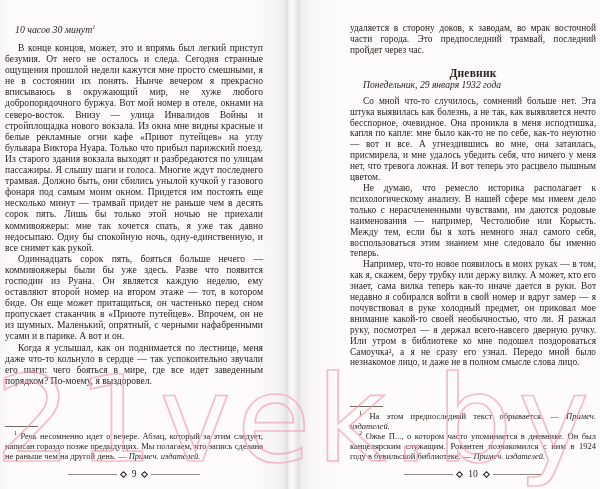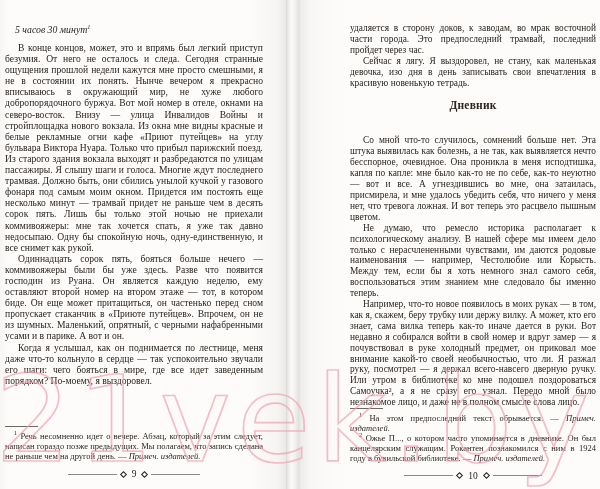--- a/index.html
+++ b/index.html
@@ -35,21 +35,21 @@
     margin:0; font-size:9.6px; line-height:11.1px;
     text-align:justify; text-indent:13px;
   }
   .page.right p.body { font-size:9.4px; line-height:10.9px; }
   p.noind { text-indent:0; }
   .time-header {
     margin:0 0 7px 10px; font-style:italic; font-size:9.8px; line-height:11px;
   }
   sup.ref { font-size:6.3px; line-height:0; vertical-align:super; }
   .section-title {
-    margin:11px 0 24px 0; text-align:center;
+    margin:11px 0 0 0; text-align:center;
     font-weight:bold; font-size:11.5px; line-height:12px; letter-spacing:0.2px;
   }
   .date-line {
     margin:0 0 6px 0; font-style:italic; font-size:9.6px; line-height:11px; text-indent:13px;
   }
   .fn-area { margin-top:auto; }
   .fn-sep { width:33px; border-top:1px solid #6e6861; margin:0 0 5px 0; }
   p.footnote {
     margin:0; font-size:8.5px; line-height:9.9px;
     text-align:justify; text-indent:9px;
@@ -73,21 +73,21 @@
     color:transparent; -webkit-text-stroke:1.7px rgba(242,156,177,0.68);
     pointer-events:none;
   }
 </style>
 </head>
 <body>
 
 <div class="spread">
 
   <div class="page left">
-    <p class="time-header"><span>5 часов 30 минут</span><sup class="ref">1</sup></p>
+    <p class="time-header"><span>10 часов 30 минут</span><sup class="ref">1</sup></p>
 
     <p class="body">В конце концов, может, это и впрямь был легкий приступ безумия. От него не осталось и следа. Сегодня странные ощущения прошлой недели кажутся мне просто смешными, я не в состоянии их понять. Нынче вечером я прекрасно вписываюсь в окружающий мир, не хуже любого добропорядочного буржуа. Вот мой номер в отеле, окнами на северо-восток. Внизу — улица Инвалидов Войны и стройплощадка нового вокзала. Из окна мне видны красные и белые рекламные огни кафе «Приют путейцев» на углу бульвара Виктора Нуара. Только что прибыл парижский поезд. Из старого здания вокзала выходят и разбредаются по улицам пассажиры. Я слышу шаги и голоса. Многие ждут последнего трамвая. Должно быть, они сбились унылой кучкой у газового фонаря под самым моим окном. Придется им постоять еще несколько минут — трамвай придет не раньше чем в десять сорок пять. Лишь бы только этой ночью не приехали коммивояжеры: мне так хочется спать, я уже так давно недосыпаю. Одну бы спокойную ночь, одну-единственную, и все снимет как рукой.</p>
     <p class="body">Одиннадцать сорок пять, бояться больше нечего — коммивояжеры были бы уже здесь. Разве что появится господин из Руана. Он является каждую неделю, ему оставляют второй номер на втором этаже — тот, в котором биде. Он еще может притащиться, он частенько перед сном пропускает стаканчик в «Приюте путейцев». Впрочем, он не из шумных. Маленький, опрятный, с черными нафабренными усами и в парике. А вот и он.</p>
     <p class="body">Когда я услышал, как он поднимается по лестнице, меня даже что-то кольнуло в сердце — так успокоительно звучали его шаги: чего бояться в мире, где все идет заведенным порядком? По-моему, я выздоровел.</p>
 
     <div class="fn-area">
       <div class="fn-sep"></div>
       <p class="footnote"><sup class="ref">1</sup> <span>Речь несомненно идет о вечере. Абзац, который за этим следует, написан гораздо позже предыдущих. Мы полагаем, что запись сделана не раньше чем на другой день. —</span> <i>Примеч. издателей.</i></p>
       <div class="page-footer">
         <span class="rule"></span>
@@ -96,23 +96,23 @@
         <span class="diamond"></span>
         <span class="rule"></span>
       </div>
     </div>
   </div>
 
   <div class="gutter"></div>
 
   <div class="page right">
     <p class="body noind">удаляется в сторону доков, к заводам, во мрак восточной части города. Это предпоследний трамвай, последний пройдет через час.</p>
-    <p class="body">Сейчас я лягу. Я выздоровел, не стану, как маленькая девочка, изо дня в день записывать свои впечатления в красивую новенькую тетрадь.</p>
 
     <h2 class="section-title">Дневник</h2>
+    <p class="date-line">Понедельник, 29 января 1932 года</p>
 
     <p class="body">Со мной что-то случилось, сомнений больше нет. Эта штука выявилась как болезнь, а не так, как выявляется нечто бесспорное, очевидное. Она проникла в меня исподтишка, капля по капле: мне было как-то не по себе, как-то неуютно — вот и все. А угнездившись во мне, она затаилась, присмирела, и мне удалось убедить себя, что ничего у меня нет, что тревога ложная. И вот теперь это расцвело пышным цветом.</p>
     <p class="body">Не думаю, что ремесло историка располагает к психологическому анализу. В нашей сфере мы имеем дело только с нерасчлененными чувствами, им даются родовые наименования — например, Честолюбие или Корысть. Между тем, если бы я хоть немного знал самого себя, воспользоваться этим знанием мне следовало бы именно теперь.</p>
     <p class="body">Например, что-то новое появилось в моих руках — в том, как я, скажем, беру трубку или держу вилку. А может, кто его знает, сама вилка теперь как-то иначе дается в руки. Вот недавно я собирался войти в свой номер и вдруг замер — я почувствовал в руке холодный предмет, он приковал мое внимание какой-то своей необычностью, что ли. Я разжал руку, посмотрел — я держал всего-навсего дверную ручку. Или утром в библиотеке ко мне подошел поздороваться Самоучка², а я не сразу его узнал. Передо мной было незнакомое лицо, и даже не в полном смысле слова лицо.</p>
 
     <div class="fn-area">
       <div class="fn-sep"></div>
       <p class="footnote"><sup class="ref">1</sup> <span>На этом предпоследний текст обрывается. —</span> <i>Примеч. издателей.</i></p>
       <p class="footnote"><sup class="ref">2</sup> <span>Ожье П..., о котором часто упоминается в дневнике. Он был канцелярским служащим. Рокантен познакомился с ним в 1924 году в бувильской библиотеке. —</span> <i>Примеч. издателей.</i></p>
       <div class="page-footer">

